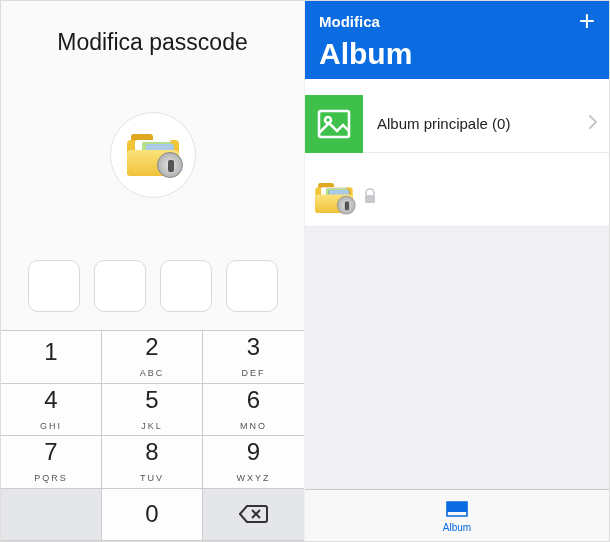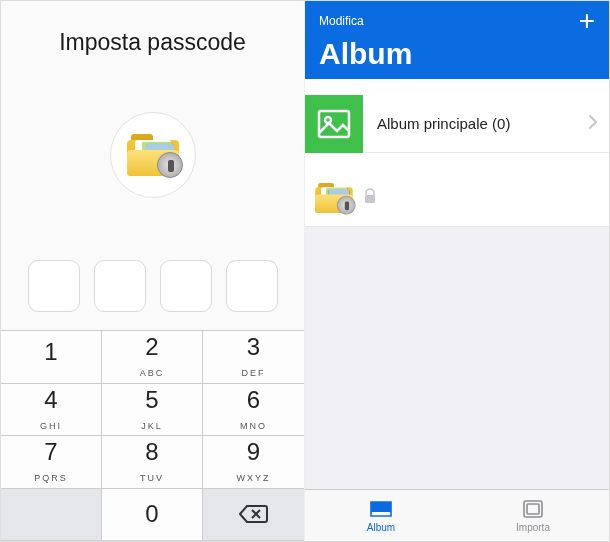--- a/index.html
+++ b/index.html
@@ -40,21 +40,21 @@
   .signal span { width: 2px; background: #fff; display: block; }
   .signal span:nth-child(1){height:4px} .signal span:nth-child(2){height:6px}
   .signal span:nth-child(3){height:8px} .signal span:nth-child(4){height:10px}
   .battery { width: 22px; height: 10px; border: 1px solid #fff; border-radius: 2px; position: relative; }
   .battery::after { content:""; position:absolute; right:-3px; top:2px; width:2px; height:5px; background:#fff; border-radius:1px; }
   .battery .fill { background:#fff; height:100%; width:69%; }
   .loc-svg { fill: #fff; }
 
   .navheader { background: #0b6be0; color: #fff; padding: 6px 14px 8px; }
   .navrow { display: flex; justify-content: space-between; align-items: center; height: 28px; }
-  .navrow .edit { font-size: 12px; font-weight: 400; }
+  .navrow .edit { font-size: 15px; font-weight: 700; }
   .navrow .plus { font-size: 28px; font-weight: 300; line-height: 1; }
   .navtitle { font-size: 30px; font-weight: 700; margin-top: 2px; }
 
   .list { background: #fff; }
   .cell { display: flex; align-items: center; height: 58px; padding-right: 12px; border-bottom: 1px solid #e8e8e8; margin-top: 16px; }
   .cell .thumb { width: 58px; height: 58px; display: flex; align-items: center; justify-content: center; flex-shrink: 0; }
   .cell .thumb.green { background: #3ec04a; }
   .cell .label { margin-left: 14px; font-size: 15px; color: #222; flex: 1; }
   .cell .chev { color: #c7c7cc; }
   .cell .lock { color: #c7c7cc; }
@@ -69,21 +69,21 @@
   .tabbtn svg { width: 24px; height: 22px; }
   .tab-stroke { stroke: currentColor; fill: none; stroke-width: 1.6; }
   .tab-fill { fill: currentColor; }
 </style>
 </head>
 <body>
 
 <div class="container">
 
   <div class="pane left">
-    <div class="title">Imposta passcode</div>
+    <div class="title">Modifica passcode</div>
 
     <div class="icon-wrap">
       <div class="folder-icon">
         <div class="folder-tab"></div>
         <div class="folder-back"></div>
         <div class="folder-sheet"></div>
         <div class="folder-sheet green"></div>
         <div class="folder-sheet blue"></div>
         <div class="folder-front"></div>
         <div class="dial"></div>
@@ -200,23 +200,16 @@
 
     <div class="tabbar">
       <div class="tabbtn active">
         <svg viewBox="0 0 24 22">
           <path class="tab-fill" d="M2 4 H22 V14 H2 Z"></path>
           <path class="tab-stroke" d="M2 4 H22 V18 H2 Z"></path>
           <path class="tab-stroke" d="M2 14 L8 9 L13 13 L17 10 L22 14"></path>
         </svg>
         <span>Album</span>
       </div>
-      <div class="tabbtn">
-        <svg viewBox="0 0 24 22">
-          <rect class="tab-stroke" x="3" y="3" width="18" height="16" rx="2"></rect>
-          <rect class="tab-stroke" x="6" y="6" width="12" height="10" rx="1"></rect>
-        </svg>
-        <span>Importa</span>
-      </div>
     </div>
 
   </div>
 </div>
 
 </body></html>

